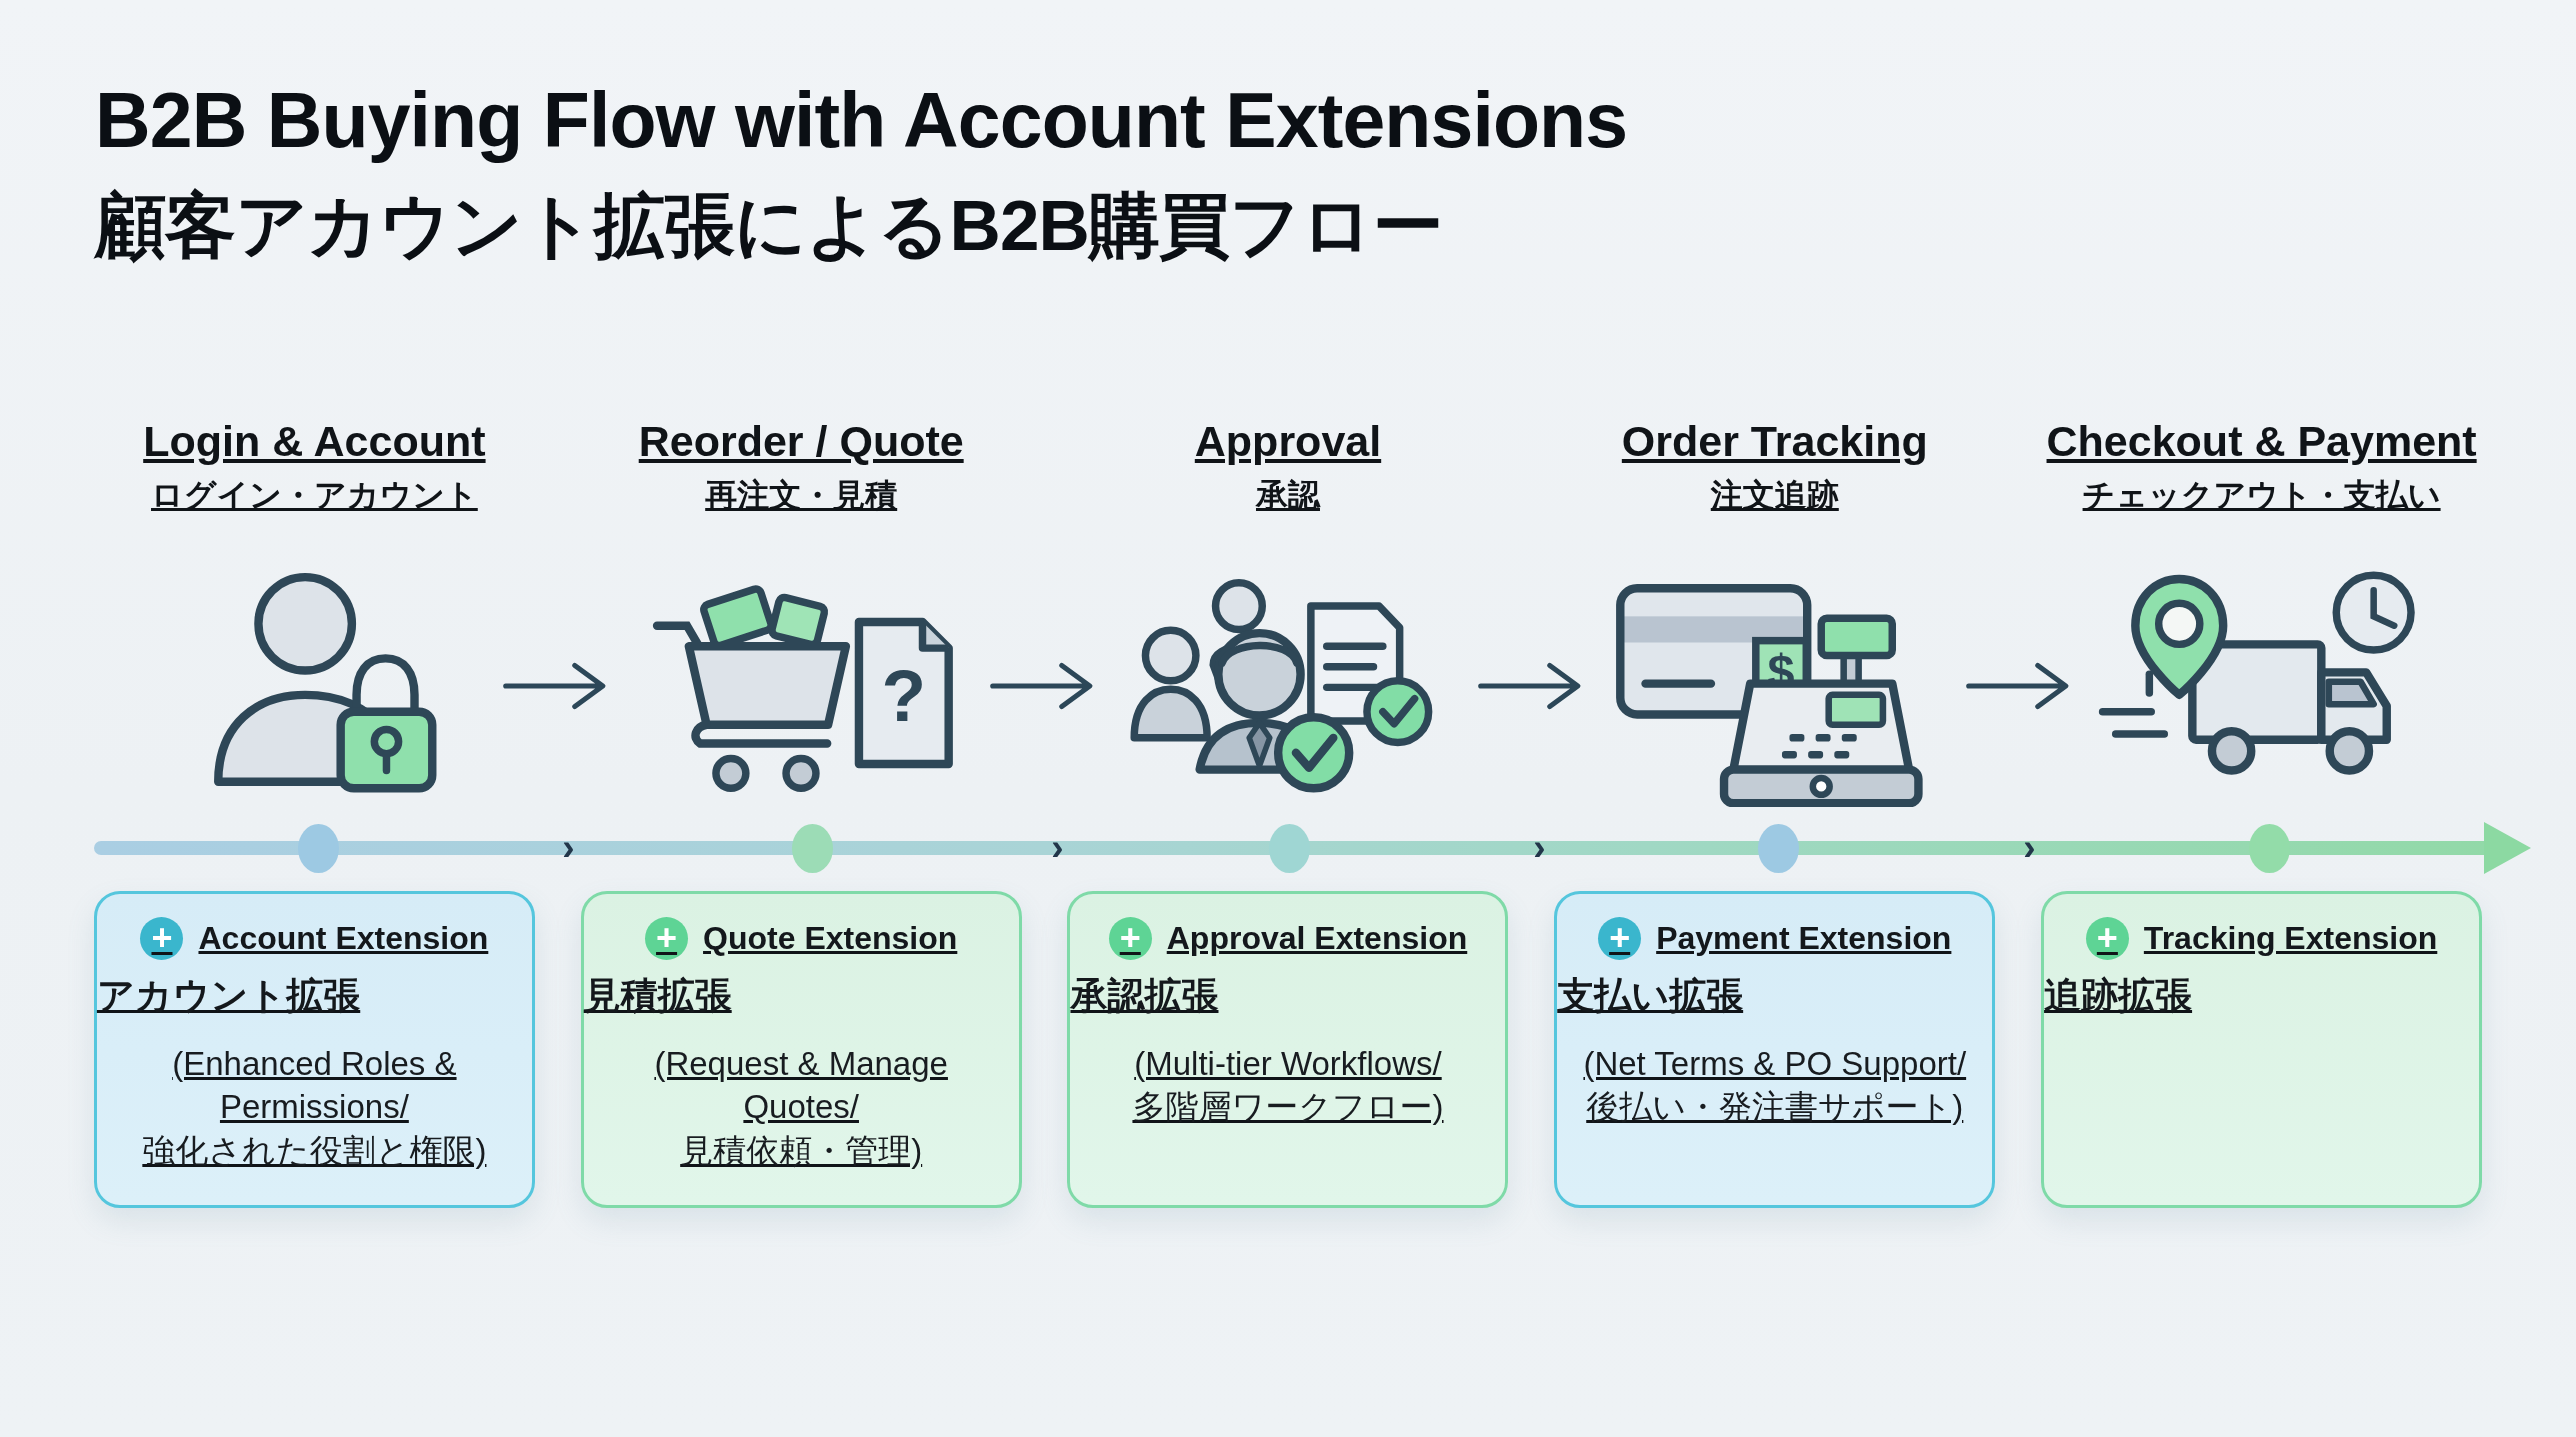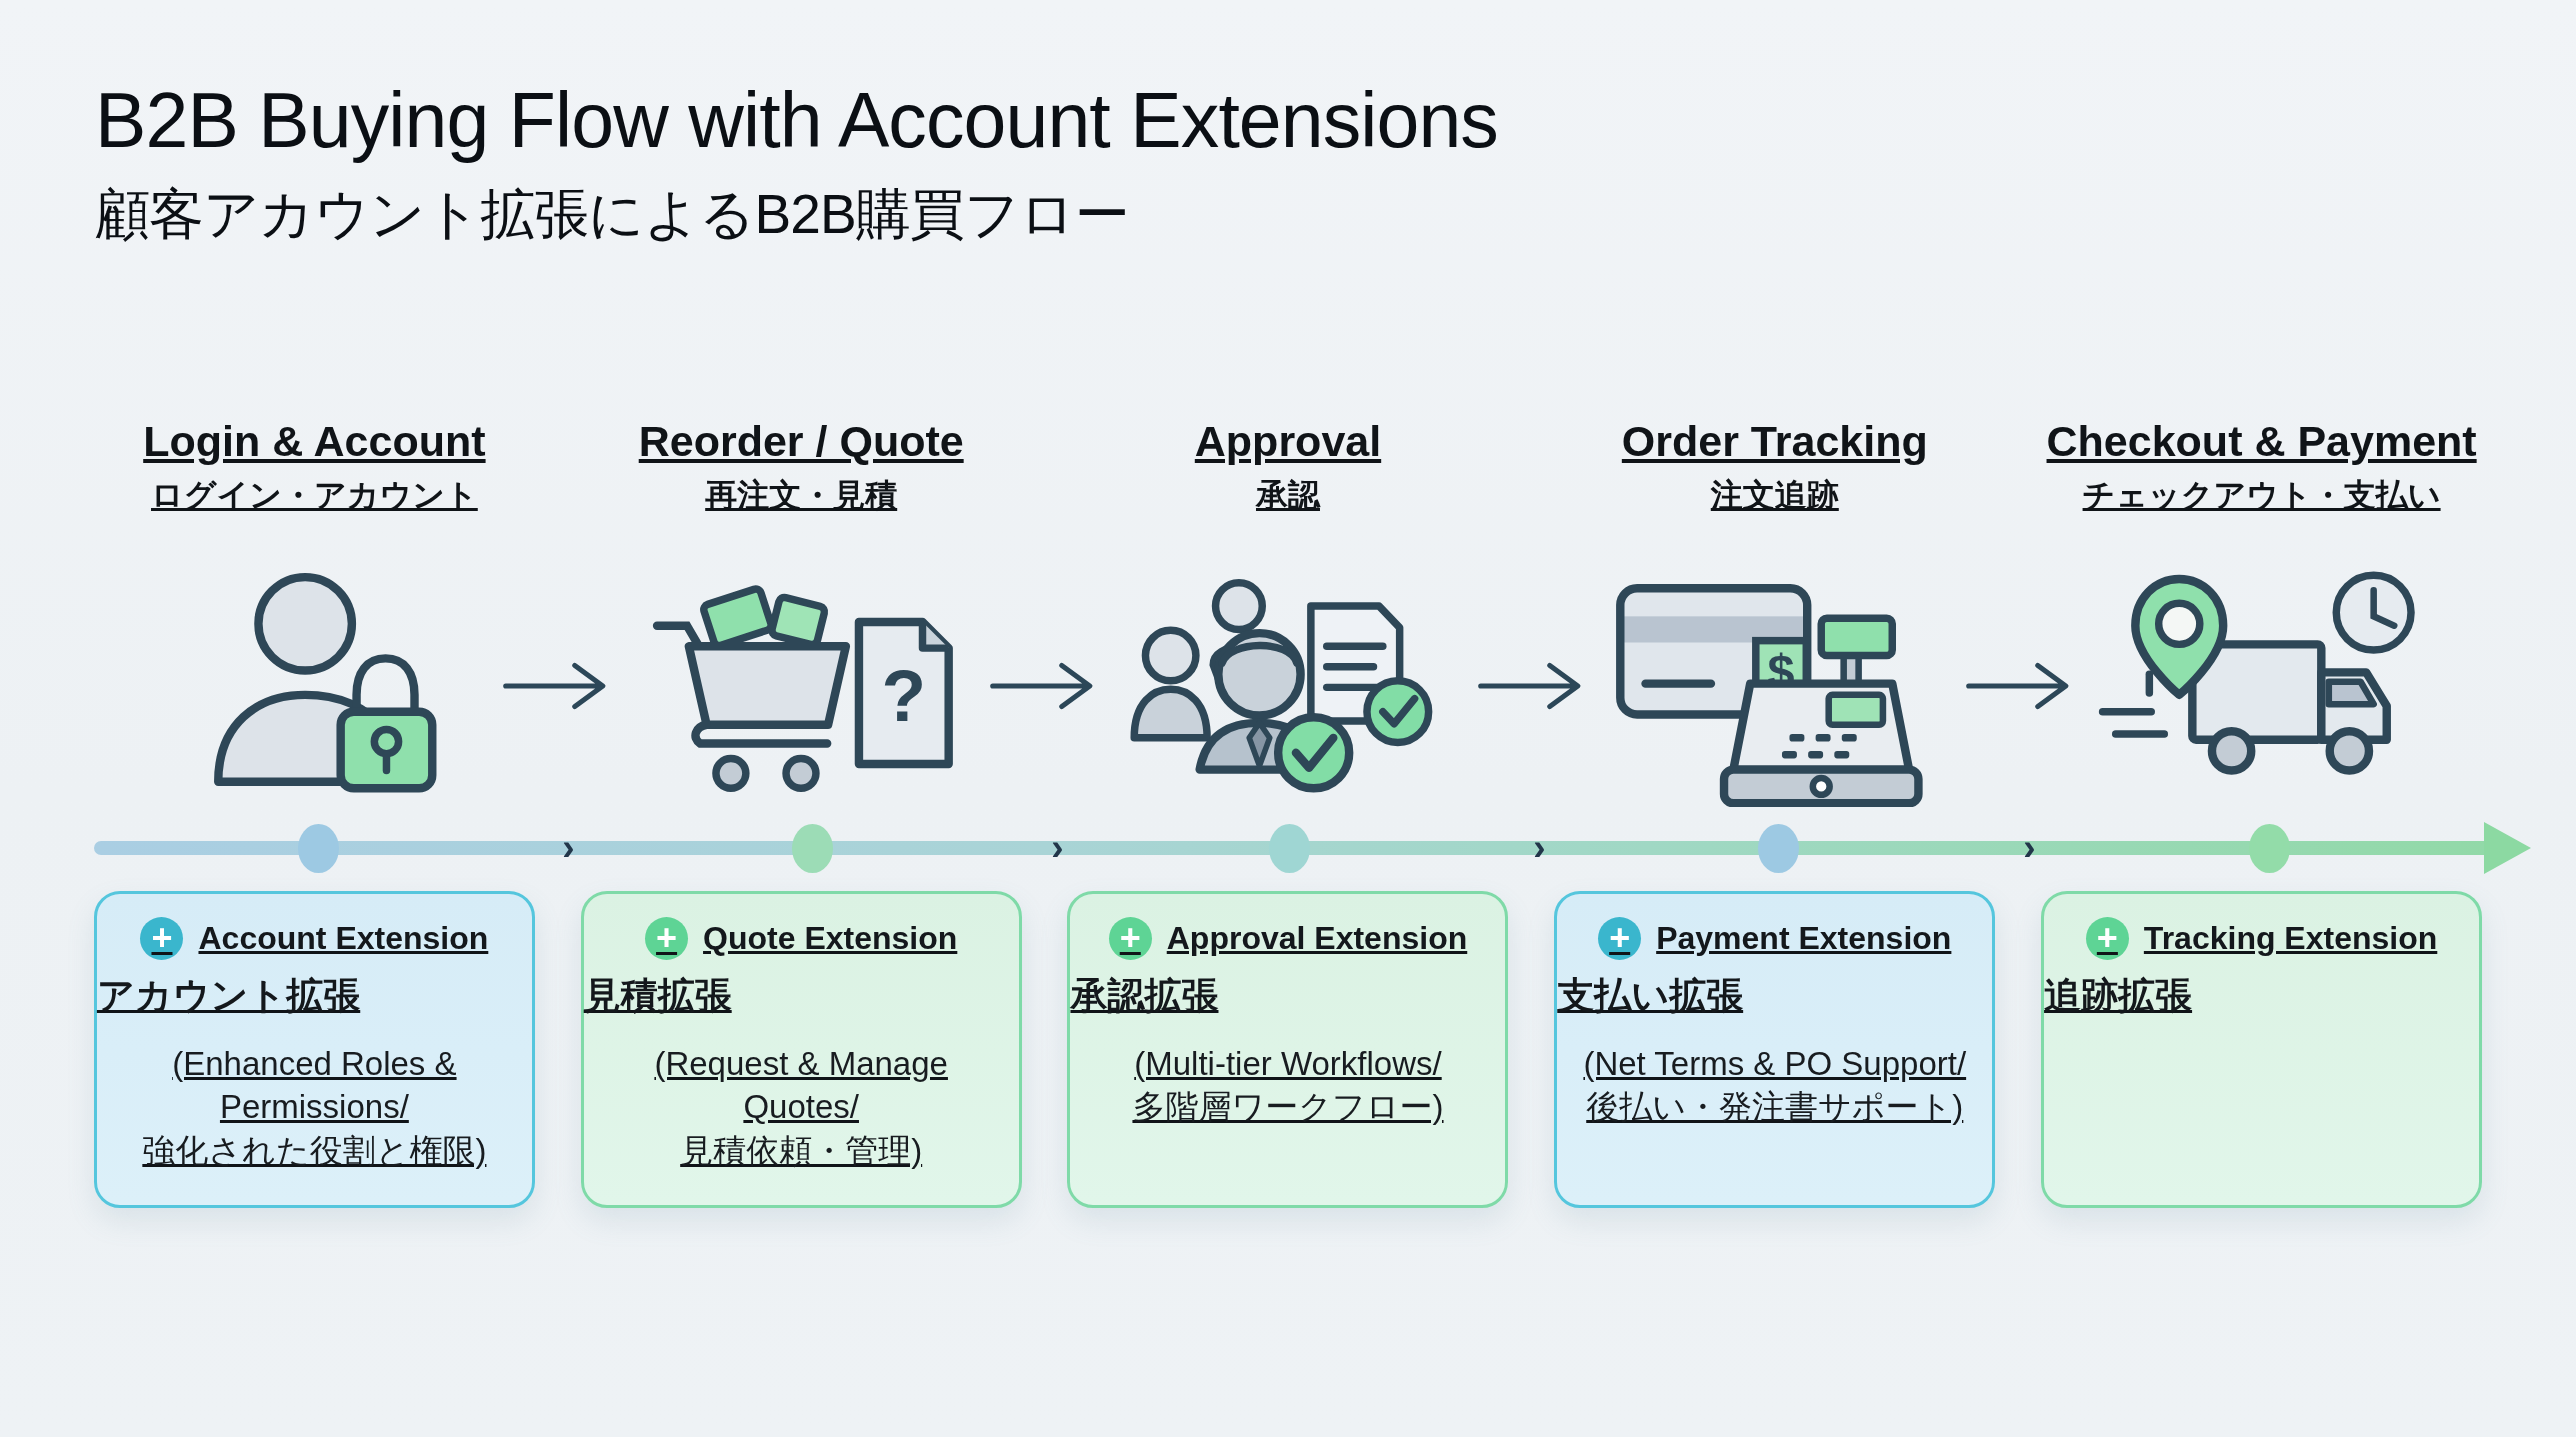--- a/index.html
+++ b/index.html
@@ -7,23 +7,23 @@
     width:2576px;height:1438px;overflow:hidden;
     font-family:"Liberation Sans","DejaVu Sans",sans-serif;
     background:#eef1f4;
   }
   .canvas{
     position:relative;width:2576px;height:1438px;
     background:linear-gradient(180deg,#f1f4f7 0%,#edf1f4 55%,#eef2f5 100%);
     color:#101418;
   }
   
-  .title{position:absolute;left:95px;top:67px;font-weight:400;letter-spacing:-0.9px;color:#0b0f14;}
+  .title{position:absolute;left:95px;top:67px;font-weight:700;letter-spacing:-0.9px;color:#0b0f14;}
   .title .line-en{font-size:77px;line-height:1.38;}
-  .title .line-ja{font-size:55px;line-height:1.5;}
+  .title .line-ja{font-size:71px;line-height:1.5;}
   
   .row{position:absolute;left:71px;width:2434px;display:flex;}
   .col{width:487px;display:flex;flex-direction:column;align-items:center;text-decoration:underline;}
   
   .row-labels{top:417px;}
   .stage-label-en{font-size:43px;font-weight:700;text-align:center;line-height:1.15;}
   .stage-label-ja{font-size:32px;font-weight:700;text-align:center;margin-top:9.4px;line-height:1.2;}
   
   .row-icons{top:560px;height:251px;}
   .row-icons .col{justify-content:center;}

